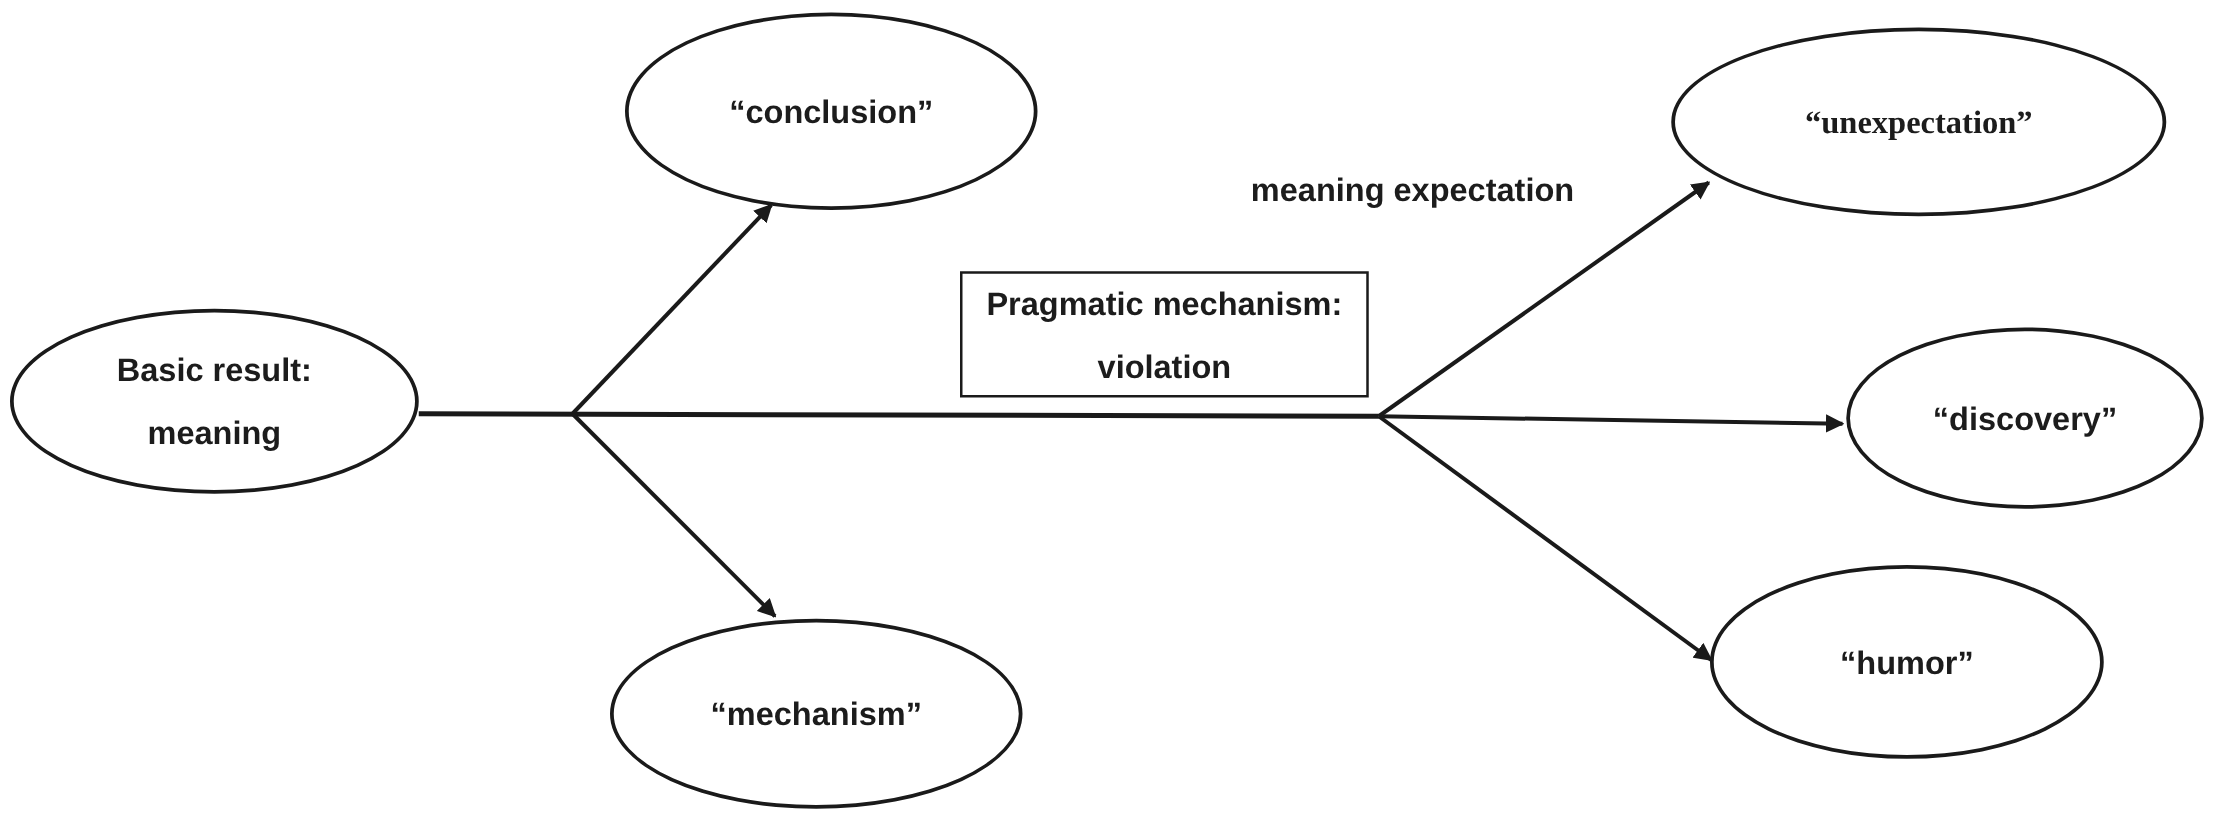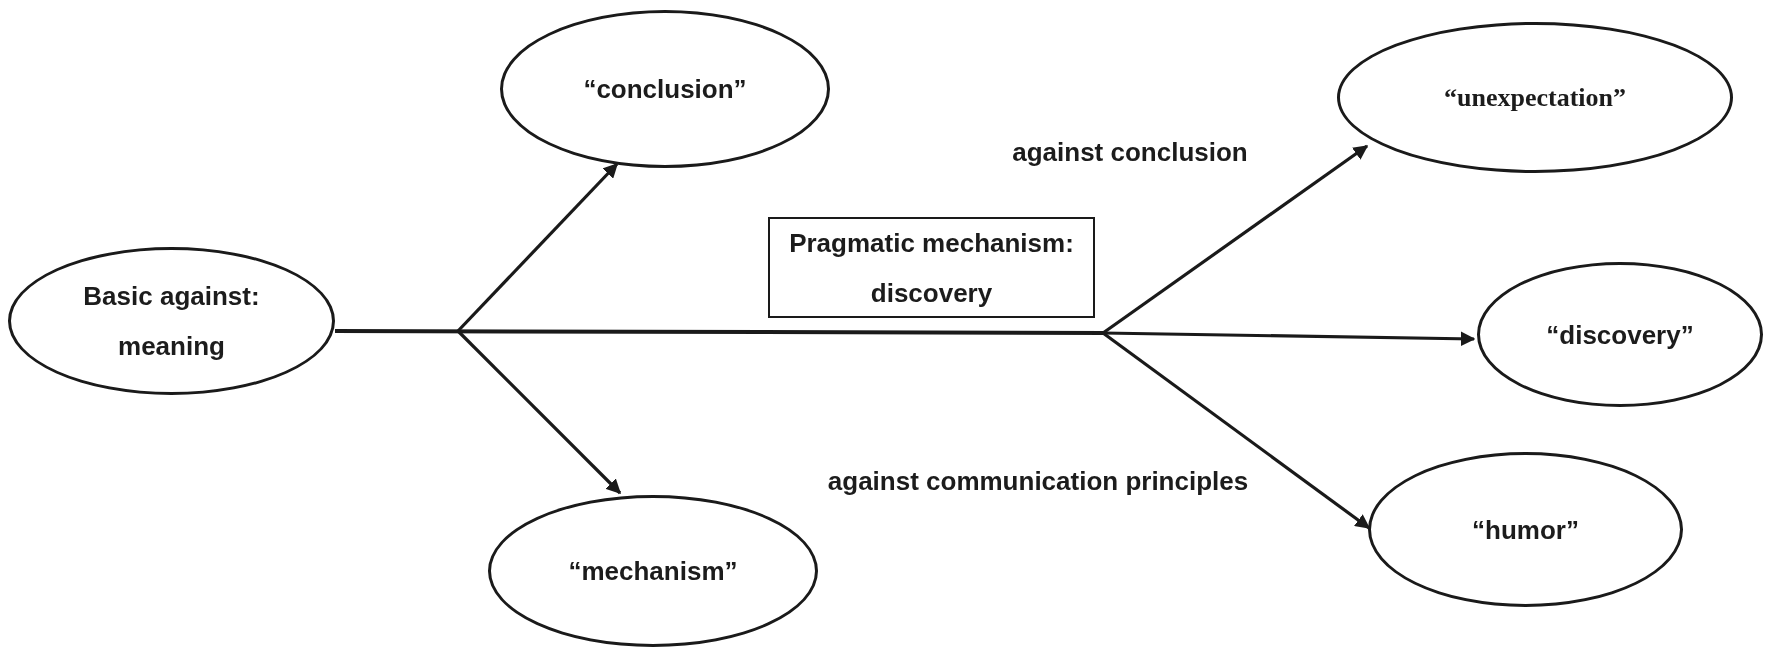--- a/index.html
+++ b/index.html
@@ -88,47 +88,46 @@
     <line class="edge thin" x1="458" y1="331" x2="620" y2="493" marker-end="url(#arrowhead)"></line>
 
     <line class="edge thin" x1="1103" y1="333" x2="1367" y2="146" marker-end="url(#arrowhead)"></line>
 
     <line class="edge thin" x1="1103" y1="333" x2="1474" y2="339" marker-end="url(#arrowhead)"></line>
 
     <line class="edge thin" x1="1103" y1="333" x2="1369" y2="528" marker-end="url(#arrowhead)"></line>
   </svg>
 
   <div id="n-basic" class="node ellipse">
-    <span>Basic against:</span>
+    <span>Basic result:</span>
     <span>meaning</span>
   </div>
 
   <div id="n-concl" class="node ellipse">
     <span>“conclusion”</span>
   </div>
 
   <div id="n-disc" class="node ellipse">
     <span>“mechanism”</span>
   </div>
 
   <div id="n-box" class="node rect">
     <span>Pragmatic mechanism:</span>
-    <span>discovery</span>
+    <span>violation</span>
   </div>
 
   <div id="n-unexp" class="node ellipse">
     <span>“unexpectation”</span>
   </div>
 
   <div id="n-crit" class="node ellipse">
     <span>“discovery”</span>
   </div>
 
   <div id="n-humor" class="node ellipse">
     <span>“humor”</span>
   </div>
 
-  <div id="l-expect" class="edge-label">against conclusion</div>
+  <div id="l-expect" class="edge-label">meaning expectation</div>
 
 
-  <div id="l-comm" class="edge-label">against communication principles</div>
 
 </div>
 
 </body></html>

